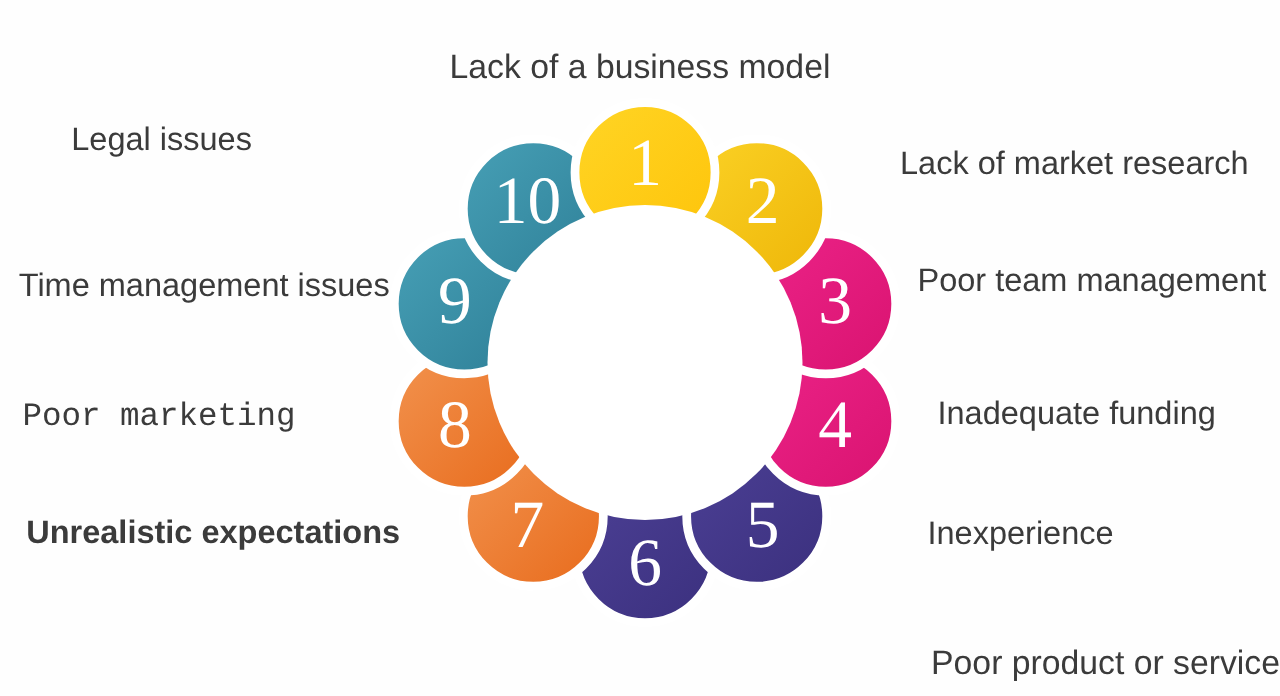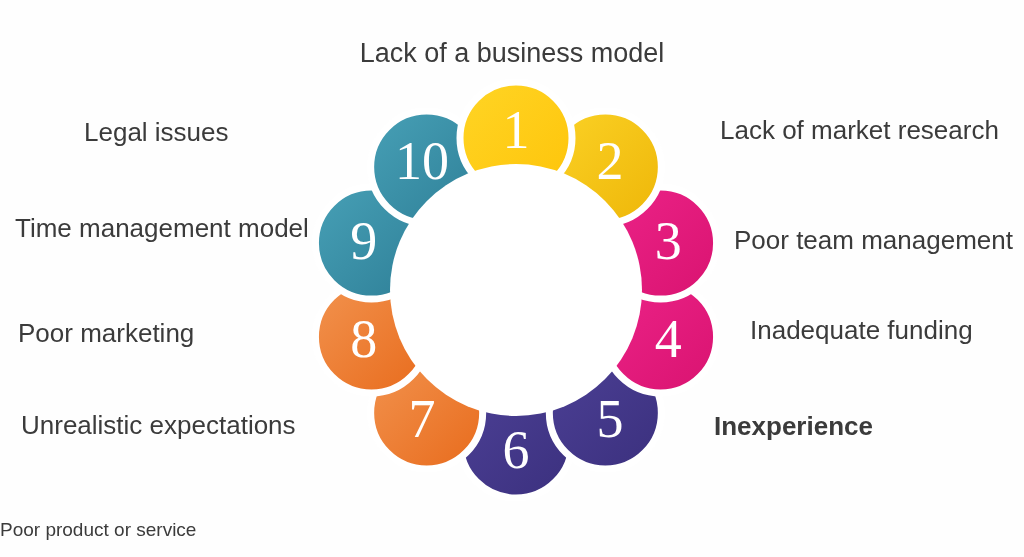--- a/index.html
+++ b/index.html
@@ -30,29 +30,29 @@
     dominant-baseline: central;
   }
   .lbl {
     position: absolute;
     font-size: 26px;
     line-height: 32px;
     color: #3b3b3b;
     white-space: nowrap;
   }
   .lbl-title   { left: 0; right: 0; top: 8px;   text-align: center; font-size: 27px; margin-top: 29px; }
-  .lbl-bottom  { left: 0; right: 0; top: 514px; text-align: left; font-size: 19px; }
+  .lbl-bottom  { left: 0; right: 0; top: 514px; text-align: right; font-size: 27px; }
   .lbl-2  { left: 720px; top: 114px; }
-  .lbl-3  { left: 734px; top: 224px; text-align: right; }
+  .lbl-3  { left: 734px; top: 208px; text-align: right; }
   .lbl-4  { left: 734px; top: 314px; margin-left: 16px; }
-  .lbl-5  { left: 714px; top: 410px; font-weight: bold; }
-  .lbl-7  { left: 21px;  top: 409px; }
-  .lbl-8  { left: 18px;  top: 317px; }
+  .lbl-5  { left: 742px; top: 410px; }
+  .lbl-7  { left: 21px;  top: 409px; font-weight: bold; }
+  .lbl-8  { left: 18px;  top: 317px; font-family: Liberation Mono, monospace; }
   .lbl-9  { left: 15px;  top: 212px; }
-  .lbl-10 { left: 57px;  top: 116px; margin-left: 27px; }
+  .lbl-10 { left: 57px;  top: 95px; }
 </style>
 </head>
 <body>
 
 <div class="stage">
   <svg id="ring" class="ring-svg" viewBox="0 0 1024 557">
       <defs>
         <linearGradient id="grad0" x1="0" y1="0" x2="1" y2="1">
           <stop offset="0" stop-color="#ffd525"></stop>
           <stop offset="1" stop-color="#fec40a"></stop>
@@ -118,15 +118,15 @@
     </svg>
 
   <div class="lbl lbl-title">Lack of a business model</div>
   <div class="lbl lbl-2">Lack of market research</div>
   <div class="lbl lbl-3">Poor team management</div>
   <div class="lbl lbl-4">Inadequate funding</div>
   <div class="lbl lbl-5">Inexperience</div>
   <div class="lbl lbl-bottom">Poor product or service</div>
   <div class="lbl lbl-7">Unrealistic expectations</div>
   <div class="lbl lbl-8">Poor marketing</div>
-  <div class="lbl lbl-9">Time management model</div>
+  <div class="lbl lbl-9">Time management issues</div>
   <div class="lbl lbl-10">Legal issues</div>
 </div>
 
 </body></html>

